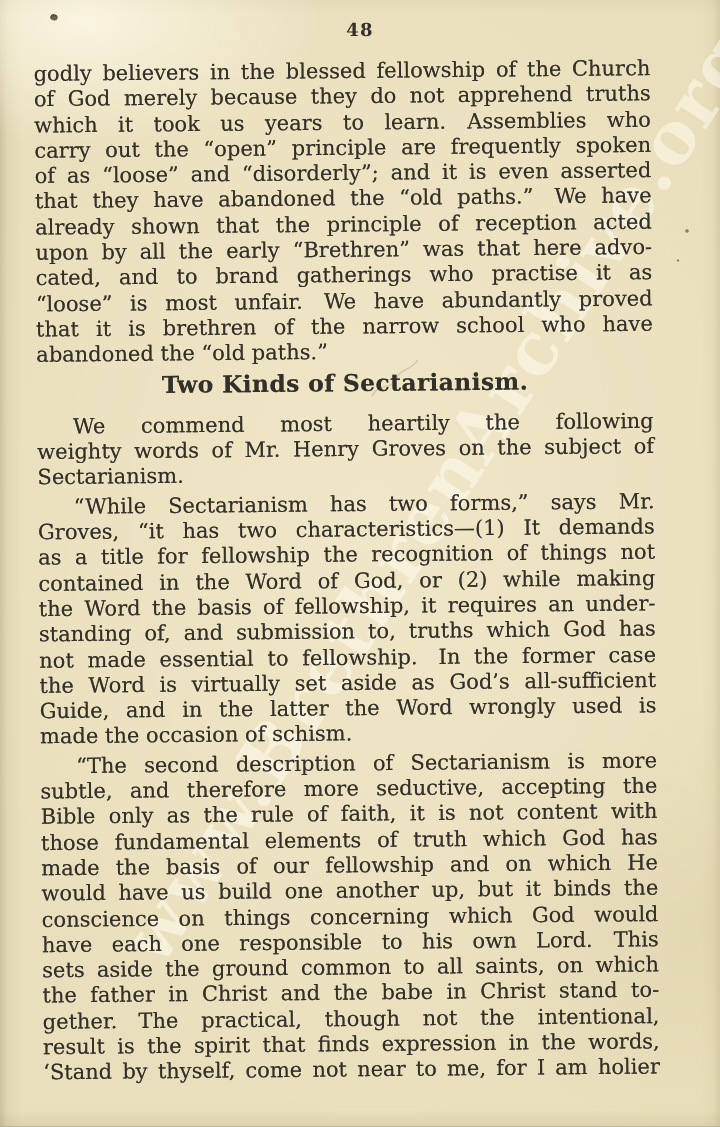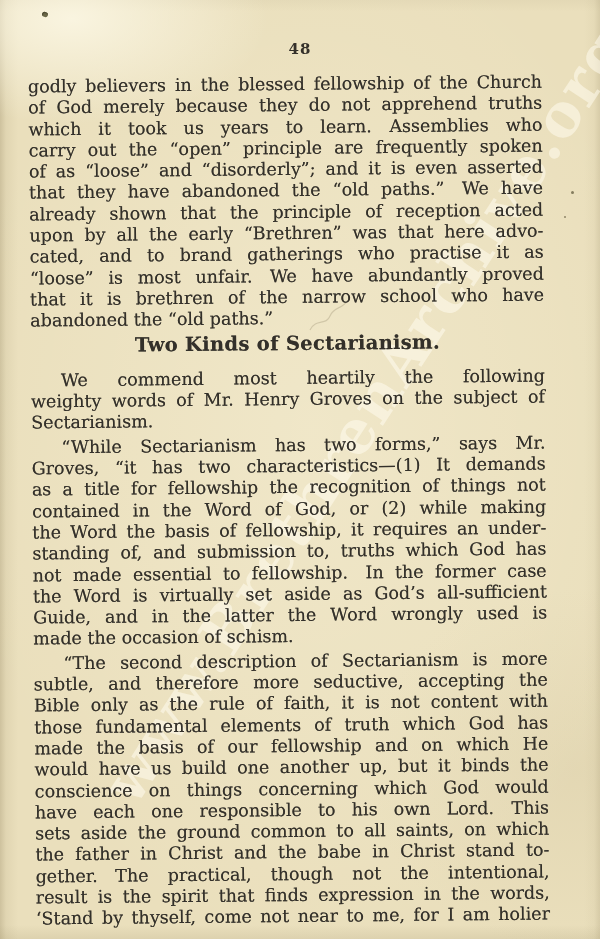--- a/index.html
+++ b/index.html
@@ -26,21 +26,21 @@
     font-weight:bold;
     font-size:60px;
     letter-spacing:2px;
     white-space:nowrap;
     color:rgba(255,251,238,0.55);
     z-index:1;
     pointer-events:none;
   }
   .page-number{
     position:relative;z-index:2;
-    padding-top:40px;
+    padding-top:16px;
     text-align:center;
     font-size:15px;font-weight:bold;
     letter-spacing:1px;
     color:#35312a;
   }
   .text-body{
     position:relative;z-index:2;
     margin:16px 54px 0 32px;
     transform:rotate(-0.55deg);
     transform-origin:50% 50%;

